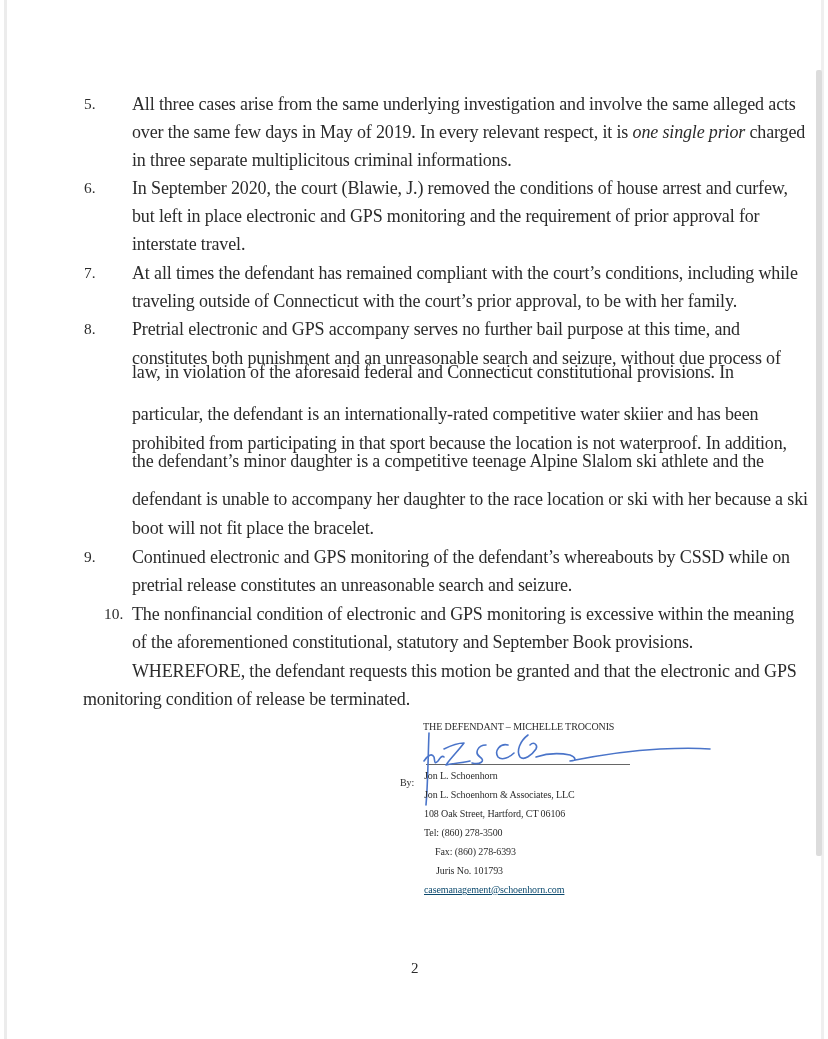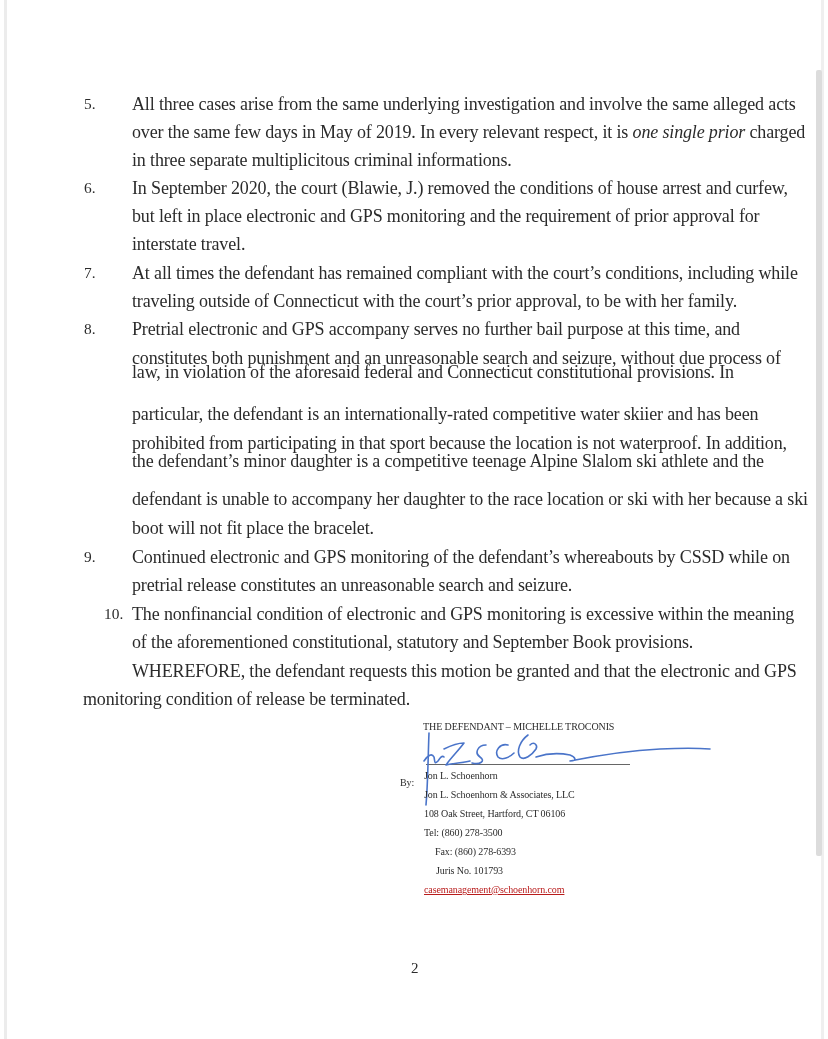--- a/index.html
+++ b/index.html
@@ -68,21 +68,21 @@
   .sig-line {
     position: absolute;
     left: 426px;
     top: 764px;
     width: 204px;
     height: 1px;
     background: #666;
   }
   .email {
     text-decoration: underline;
-    color: #b91c1c;
+    color: #0c4a6e;
   }
   .signature-svg {
     position: absolute;
     left: 420px;
     top: 727px;
     width: 300px;
     height: 80px;
   }
   .page-number {
     position: absolute;

